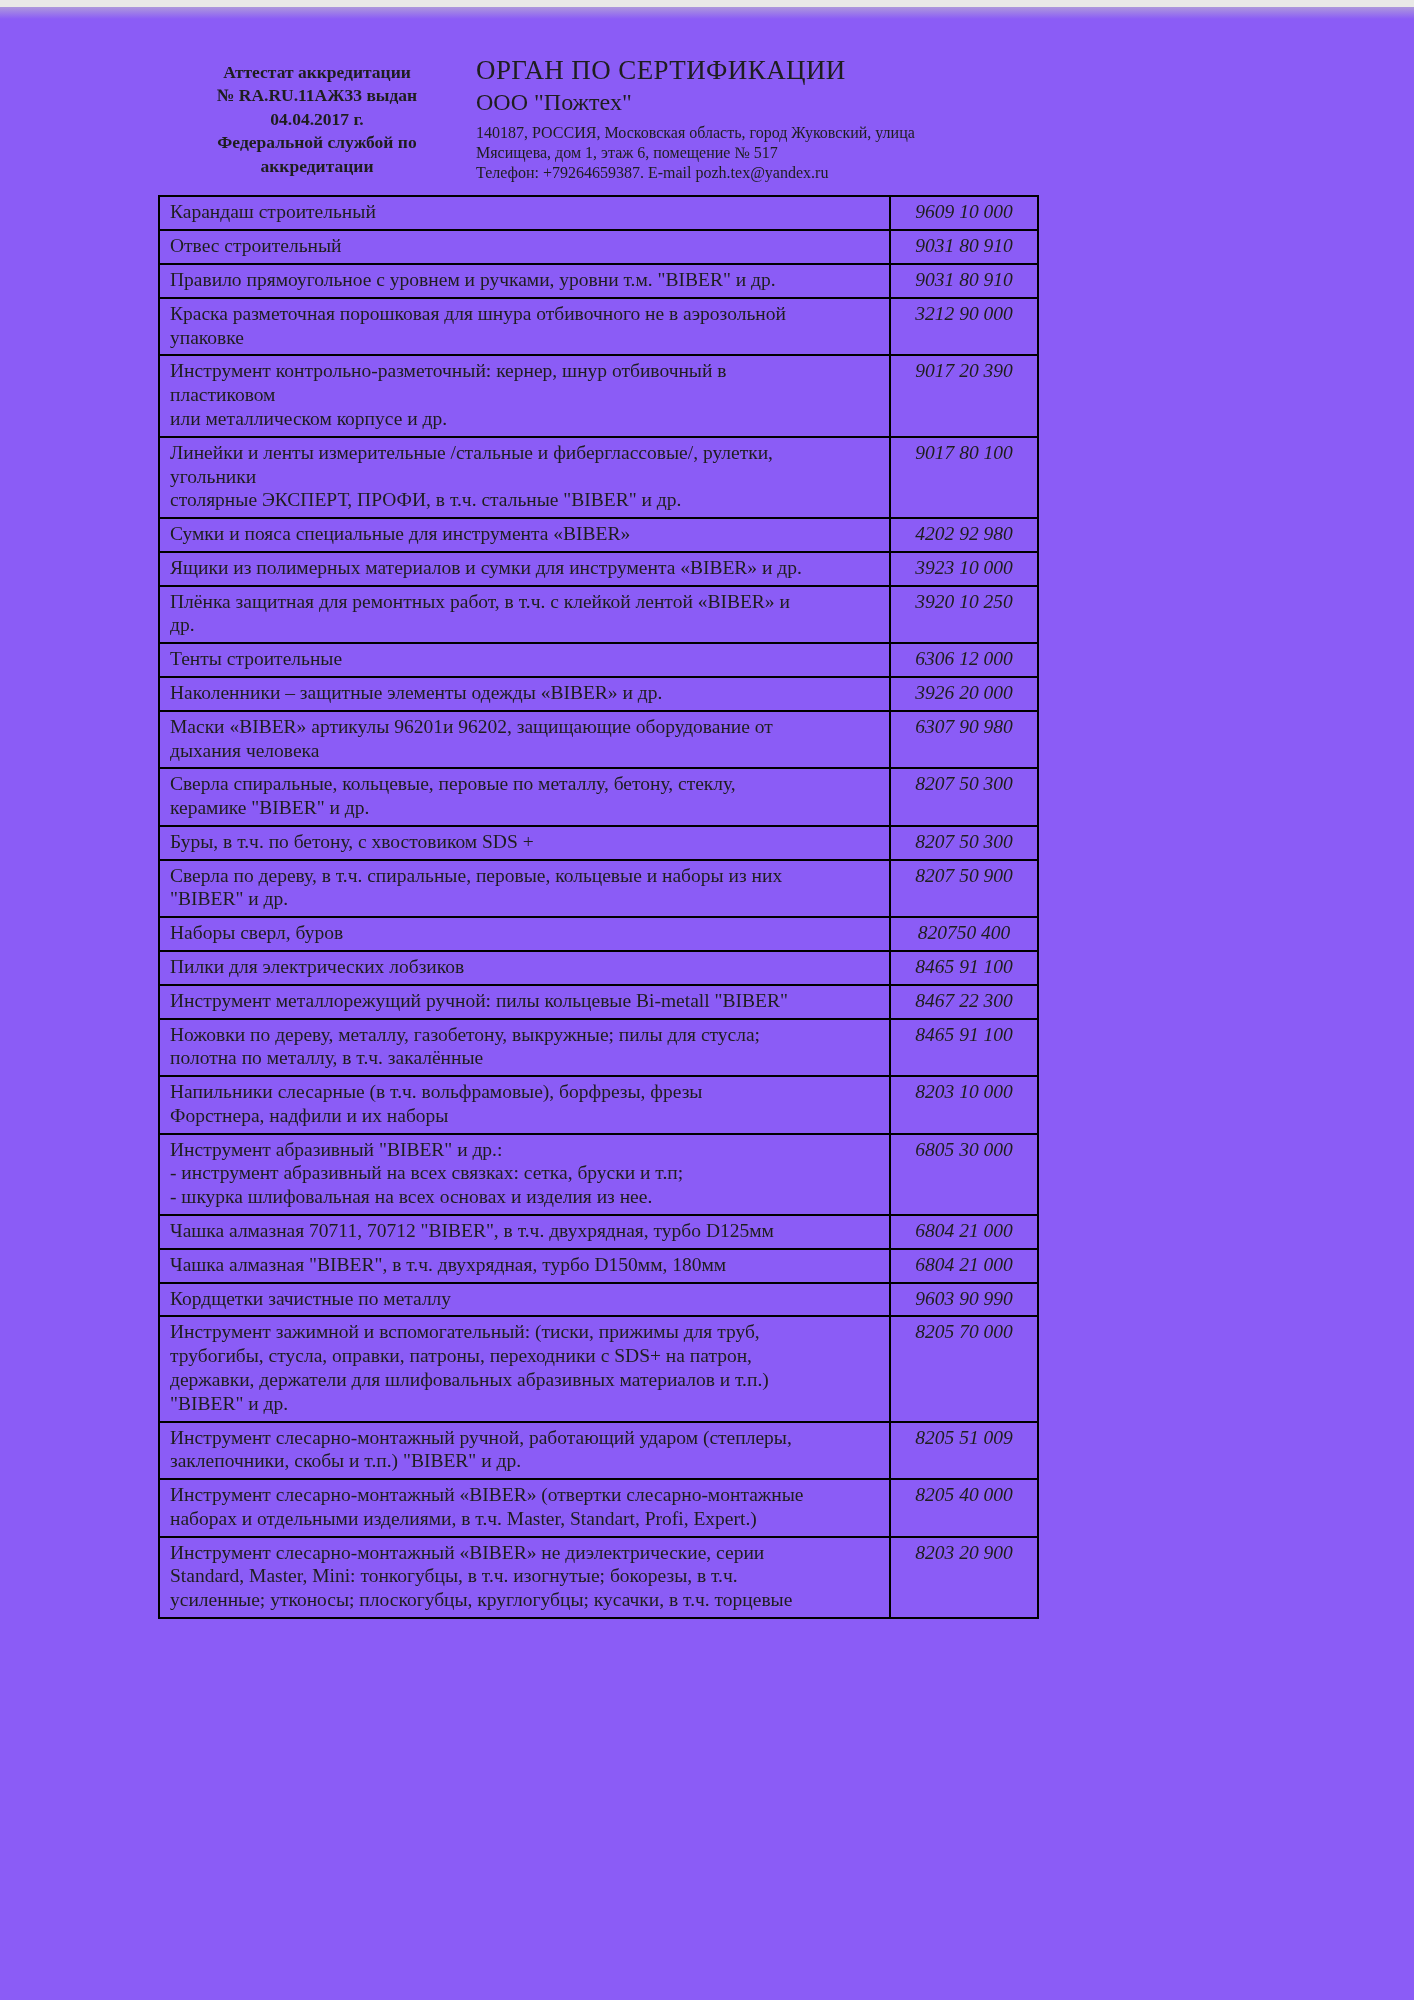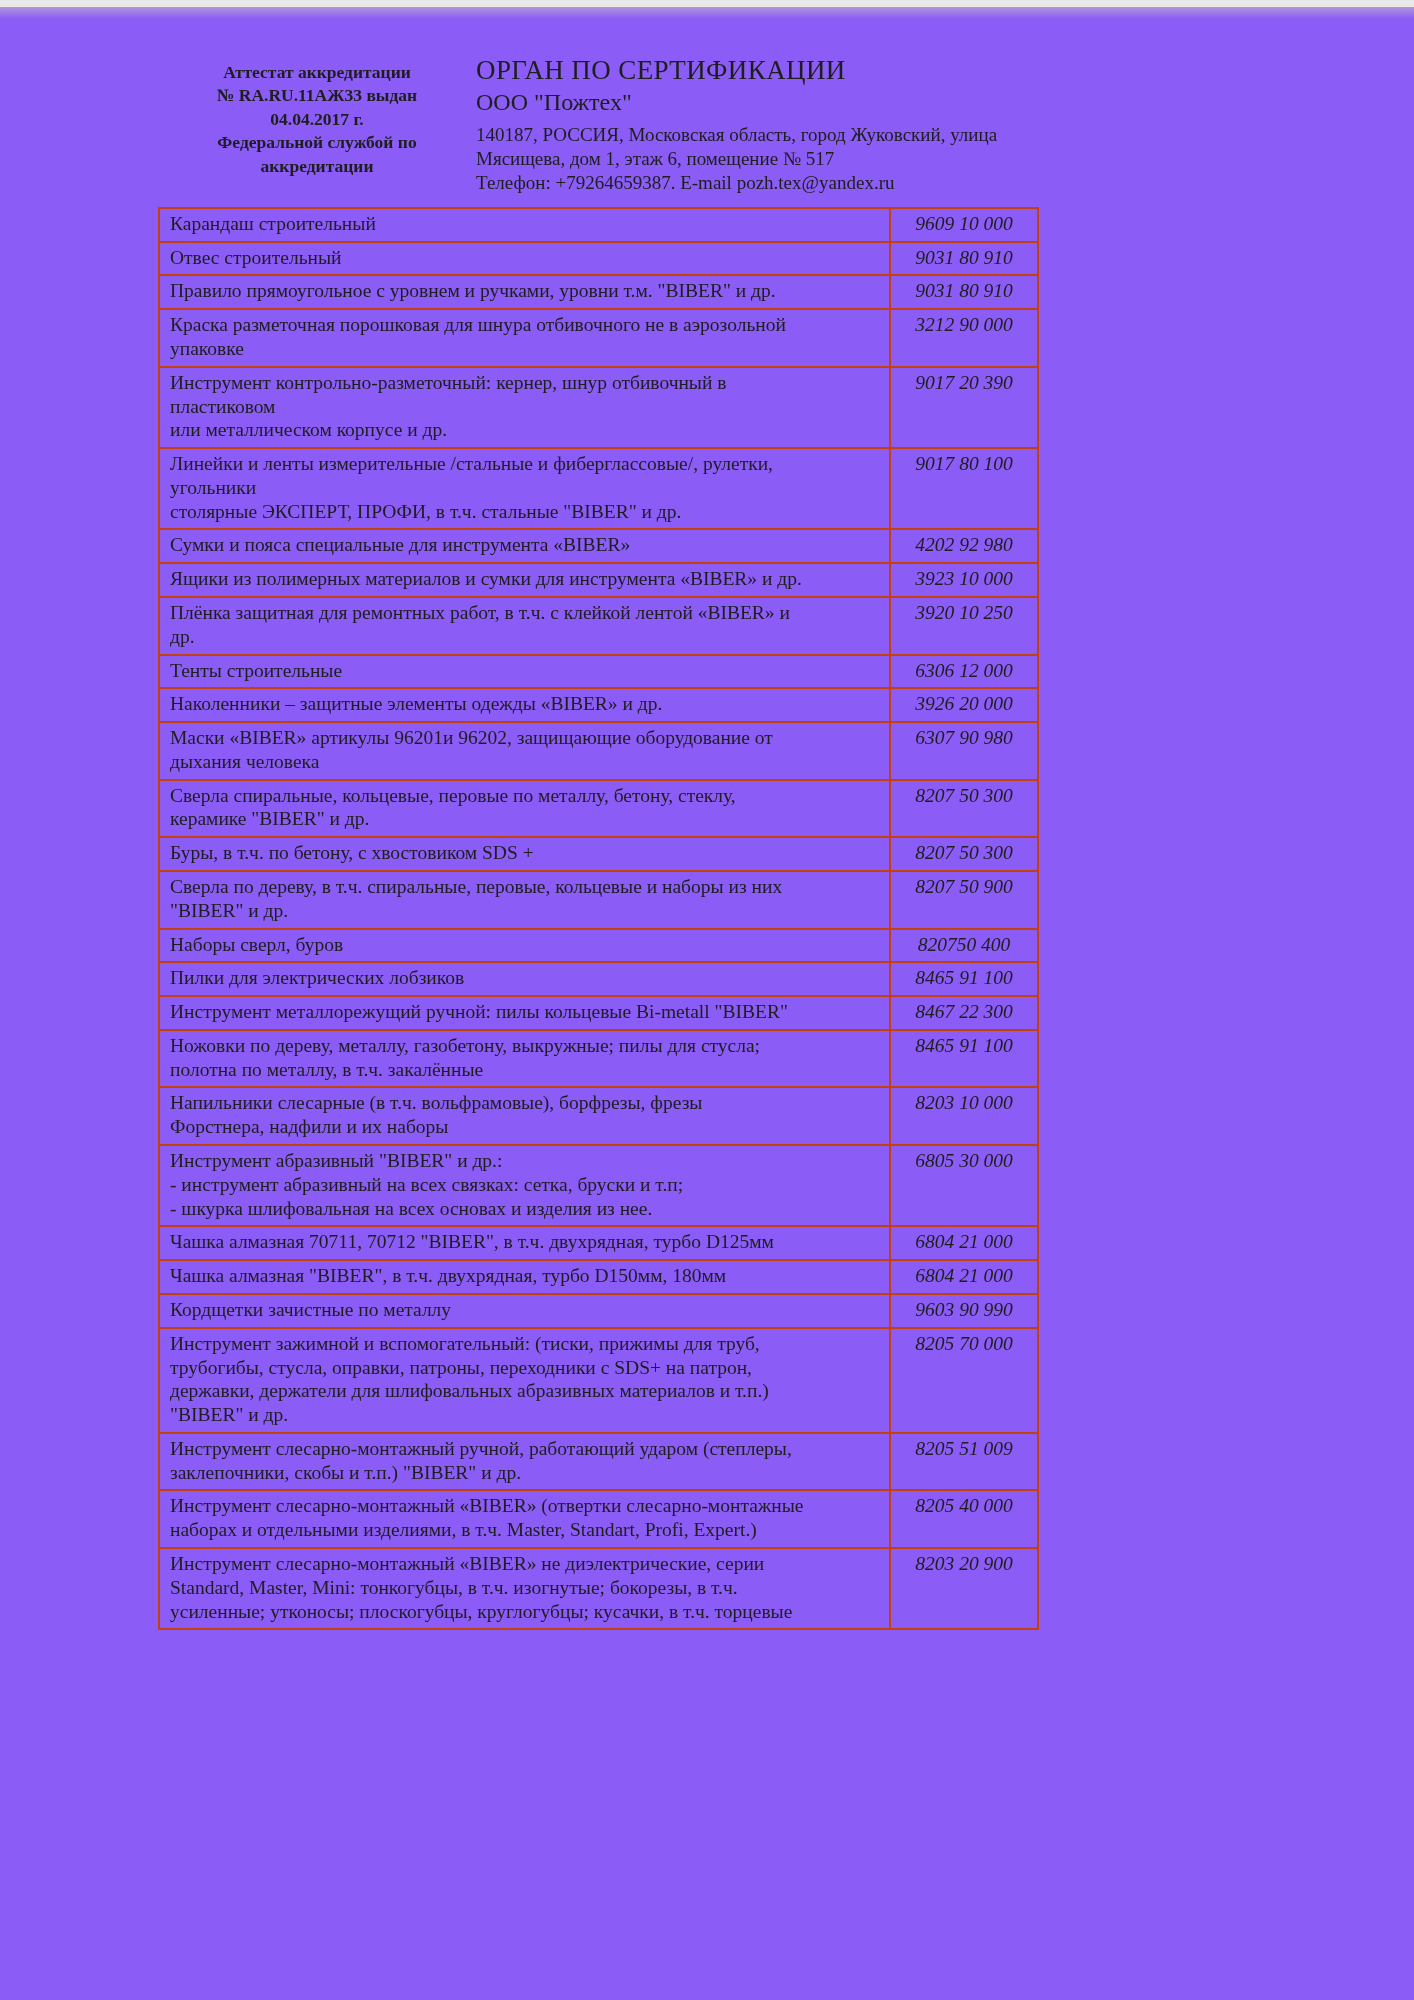--- a/index.html
+++ b/index.html
@@ -35,31 +35,31 @@
     white-space: pre-line;
     padding-top: 6px;
   }
   .org {
     width: 575px;
     margin-left: 30px;
     text-align: left;
   }
   .org-title { font-size: 27px; letter-spacing: .4px; }
   .org-name  { font-size: 24px; margin-top: 3px; }
-  .org-addr  { font-size: 19px; line-height: 1.26; margin-top: 7px; }
+  .org-addr  { font-size: 16px; line-height: 1.26; margin-top: 7px; }
   .table-wrap { margin: 12px 0 0 158px; width: 879px; }
   table {
     border-collapse: collapse;
     width: 100%;
     table-layout: fixed;
   }
   .col-desc { width: 731px; }
   .col-code { width: 148px; }
   td {
-    border: 2px solid #c2410c;
+    border: 2px solid #000000;
     vertical-align: top;
     font-size: 19.5px;
     line-height: 1.22;
   }
   td.desc {
     padding: 3px 8px 5px 10px;
     white-space: pre-line;
   }
   td.code {
     padding: 3px 4px 5px 4px;

